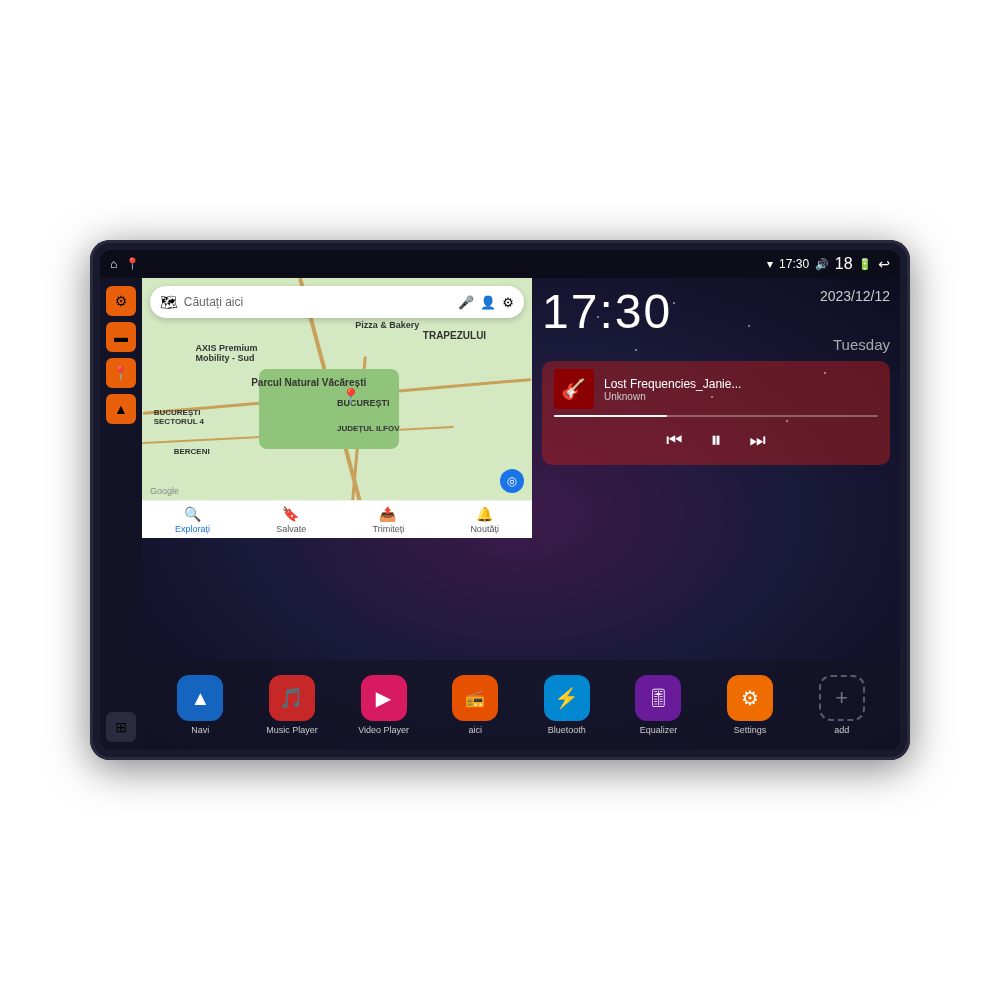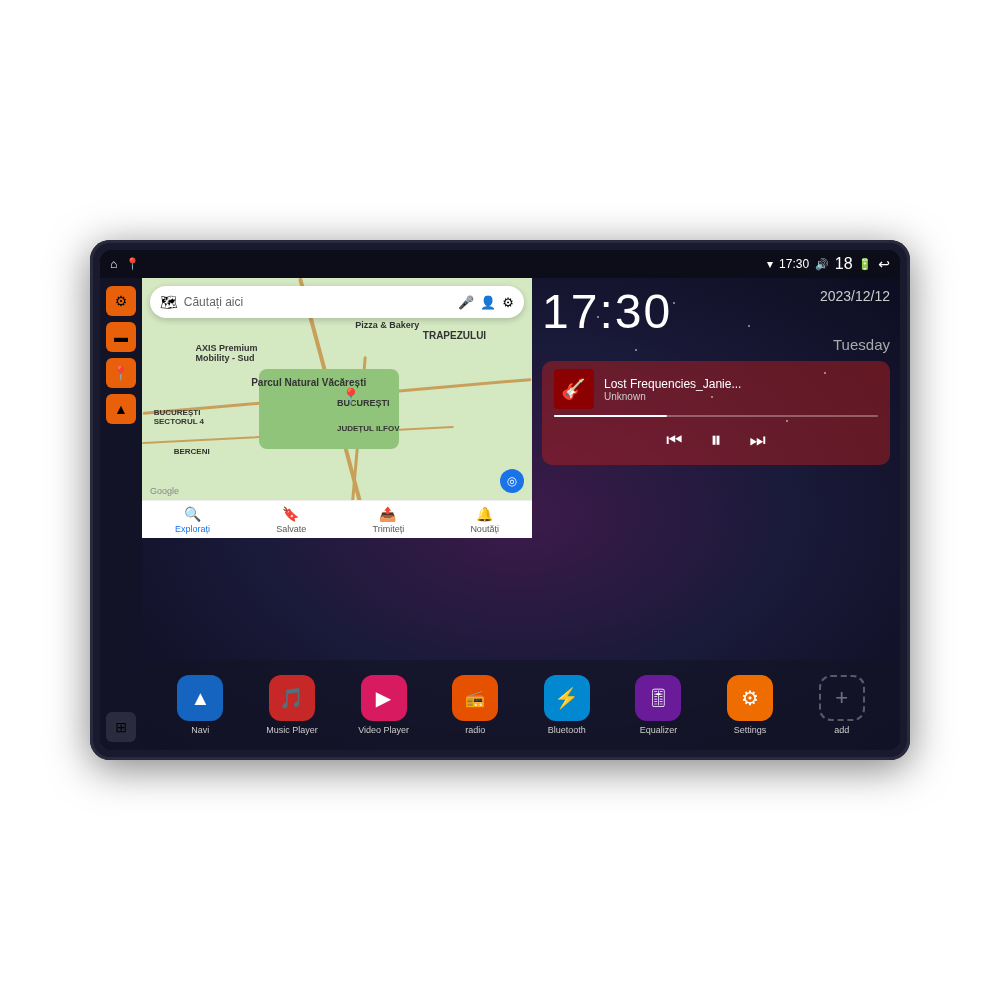--- a/index.html
+++ b/index.html
@@ -524,21 +524,21 @@
           <div class="app-item">
             <div class="app-icon red" style="color:white; font-size:20px;">🎵</div>
             <span class="app-label">Music Player</span>
           </div>
           <div class="app-item">
             <div class="app-icon pink" style="color:white; font-size:20px;">▶</div>
             <span class="app-label">Video Player</span>
           </div>
           <div class="app-item">
             <div class="app-icon orange" style="color:white; font-size:16px;">📻</div>
-            <span class="app-label">radio</span>
+            <span class="app-label">aici</span>
           </div>
           <div class="app-item">
             <div class="app-icon blue-light" style="color:white; font-size:20px; font-weight:bold;">⚡</div>
             <span class="app-label">Bluetooth</span>
           </div>
           <div class="app-item">
             <div class="app-icon purple" style="color:white; font-size:18px;">🎚</div>
             <span class="app-label">Equalizer</span>
           </div>
           <div class="app-item">

